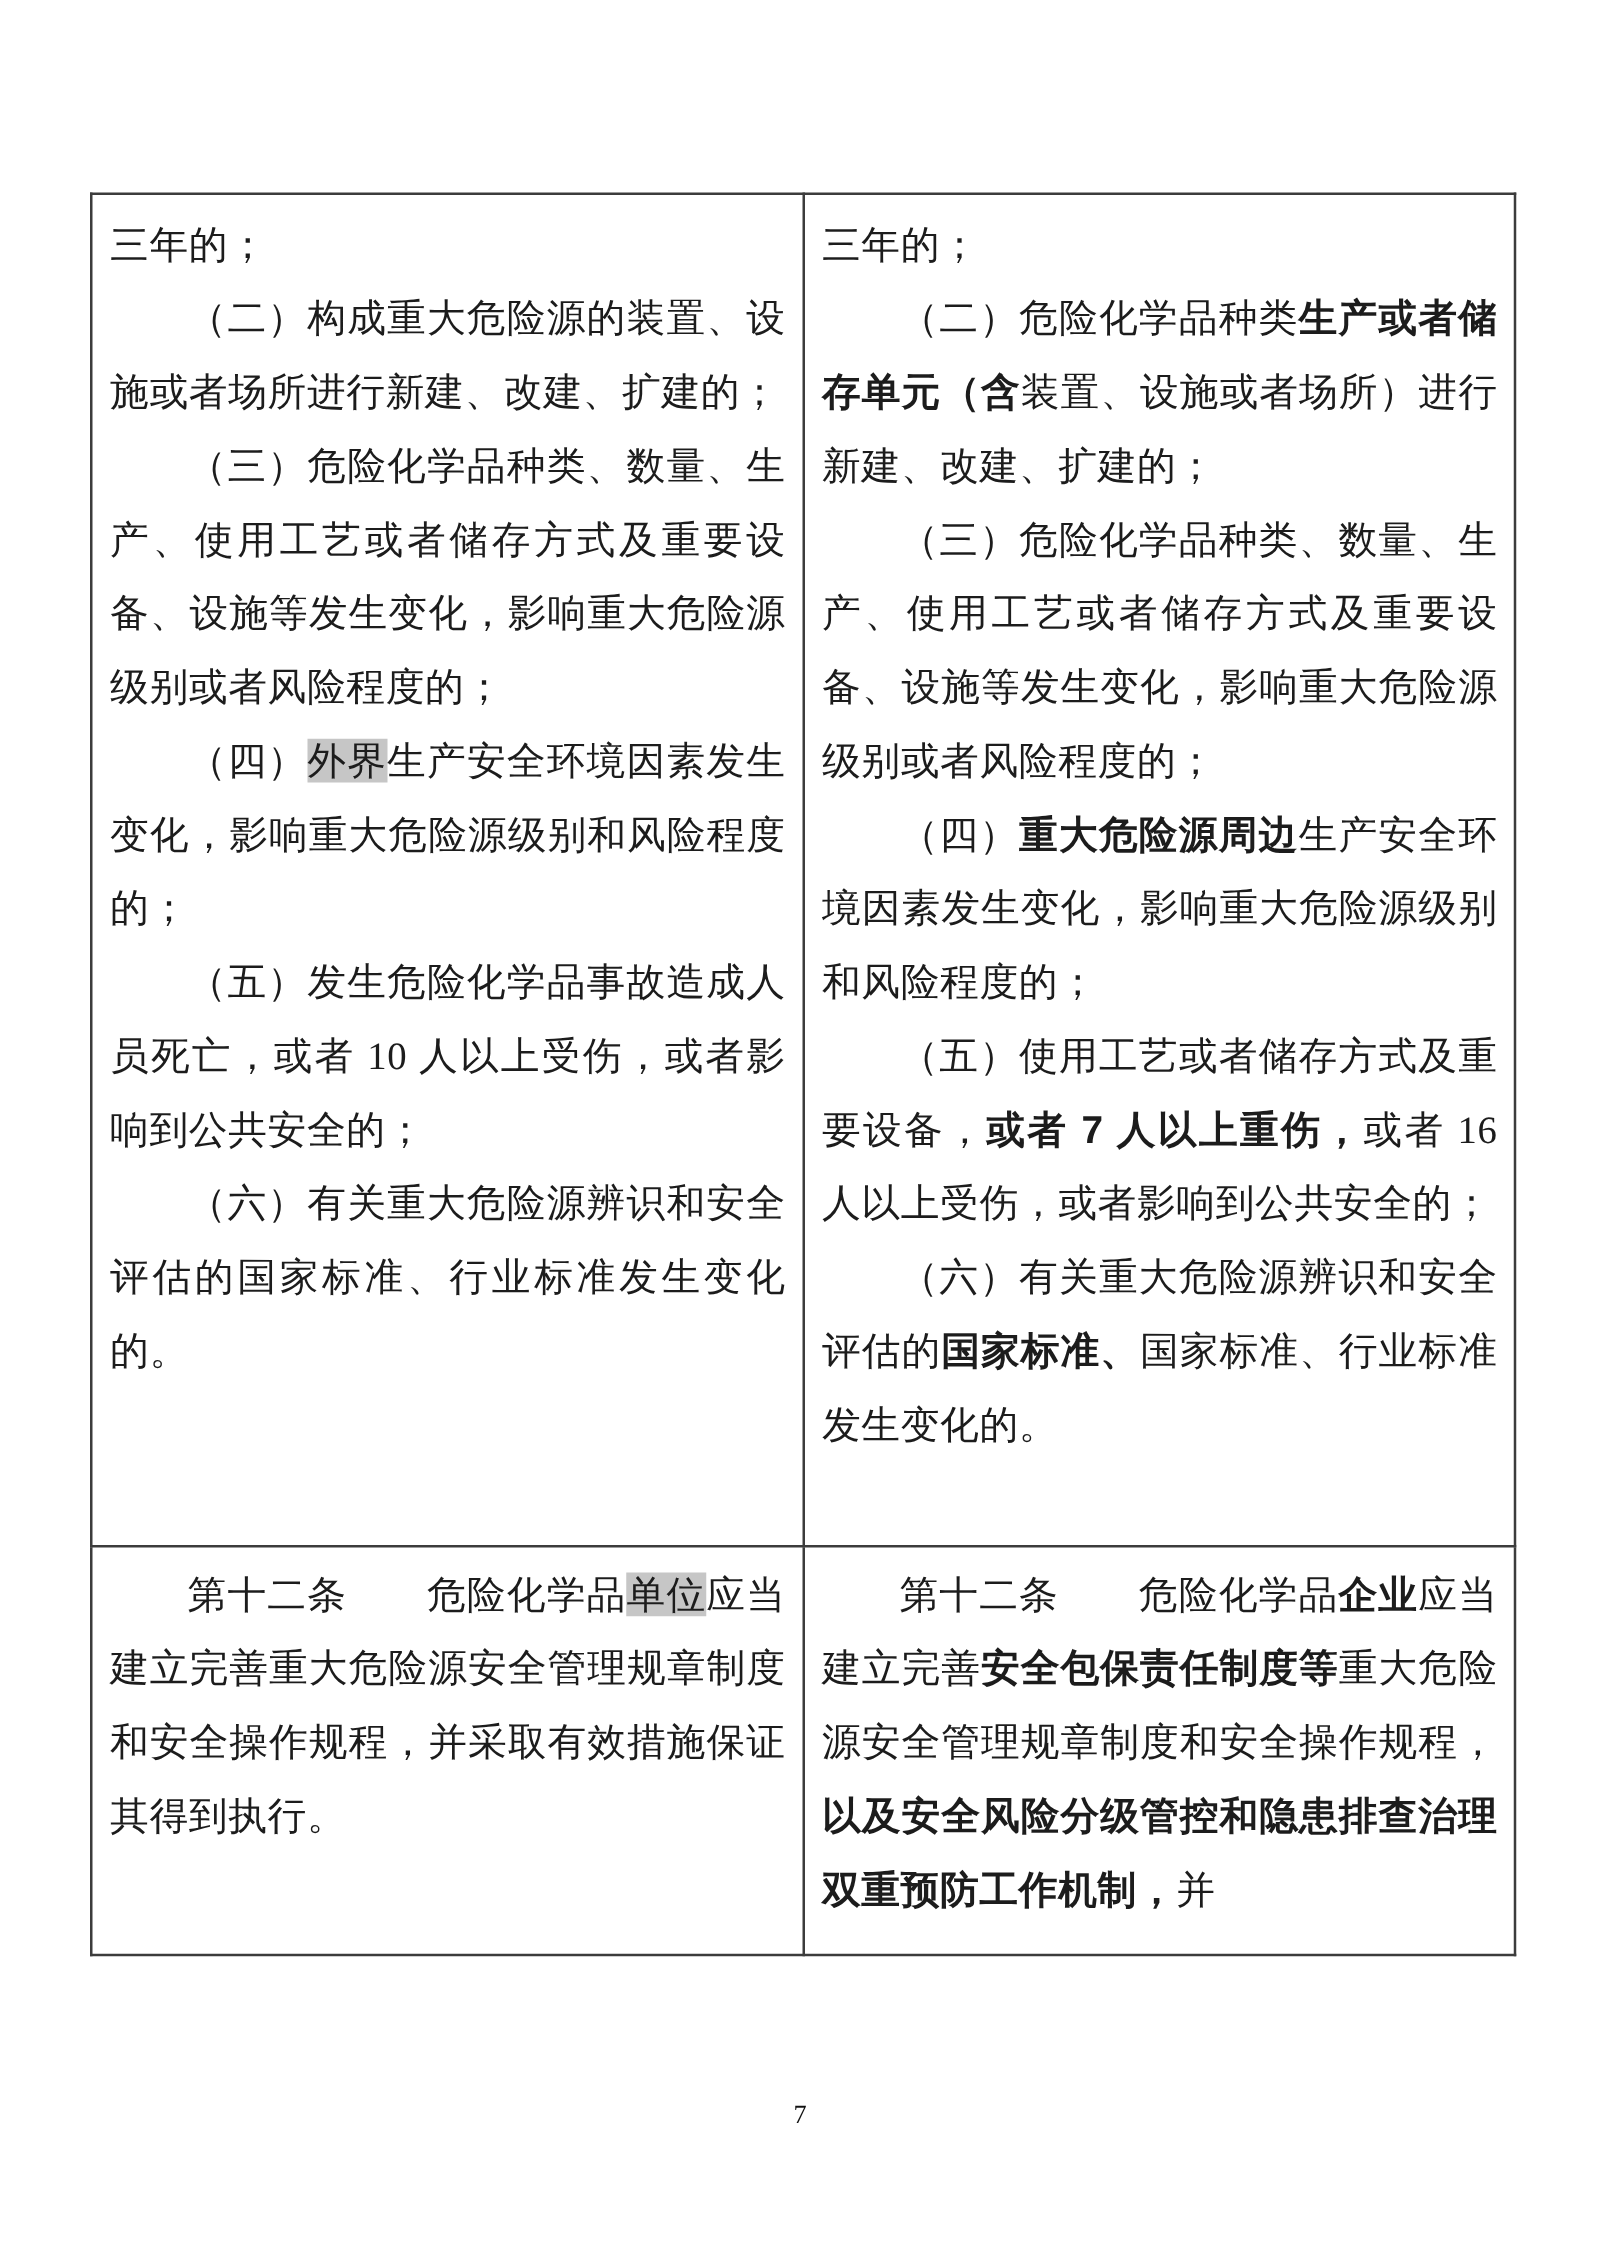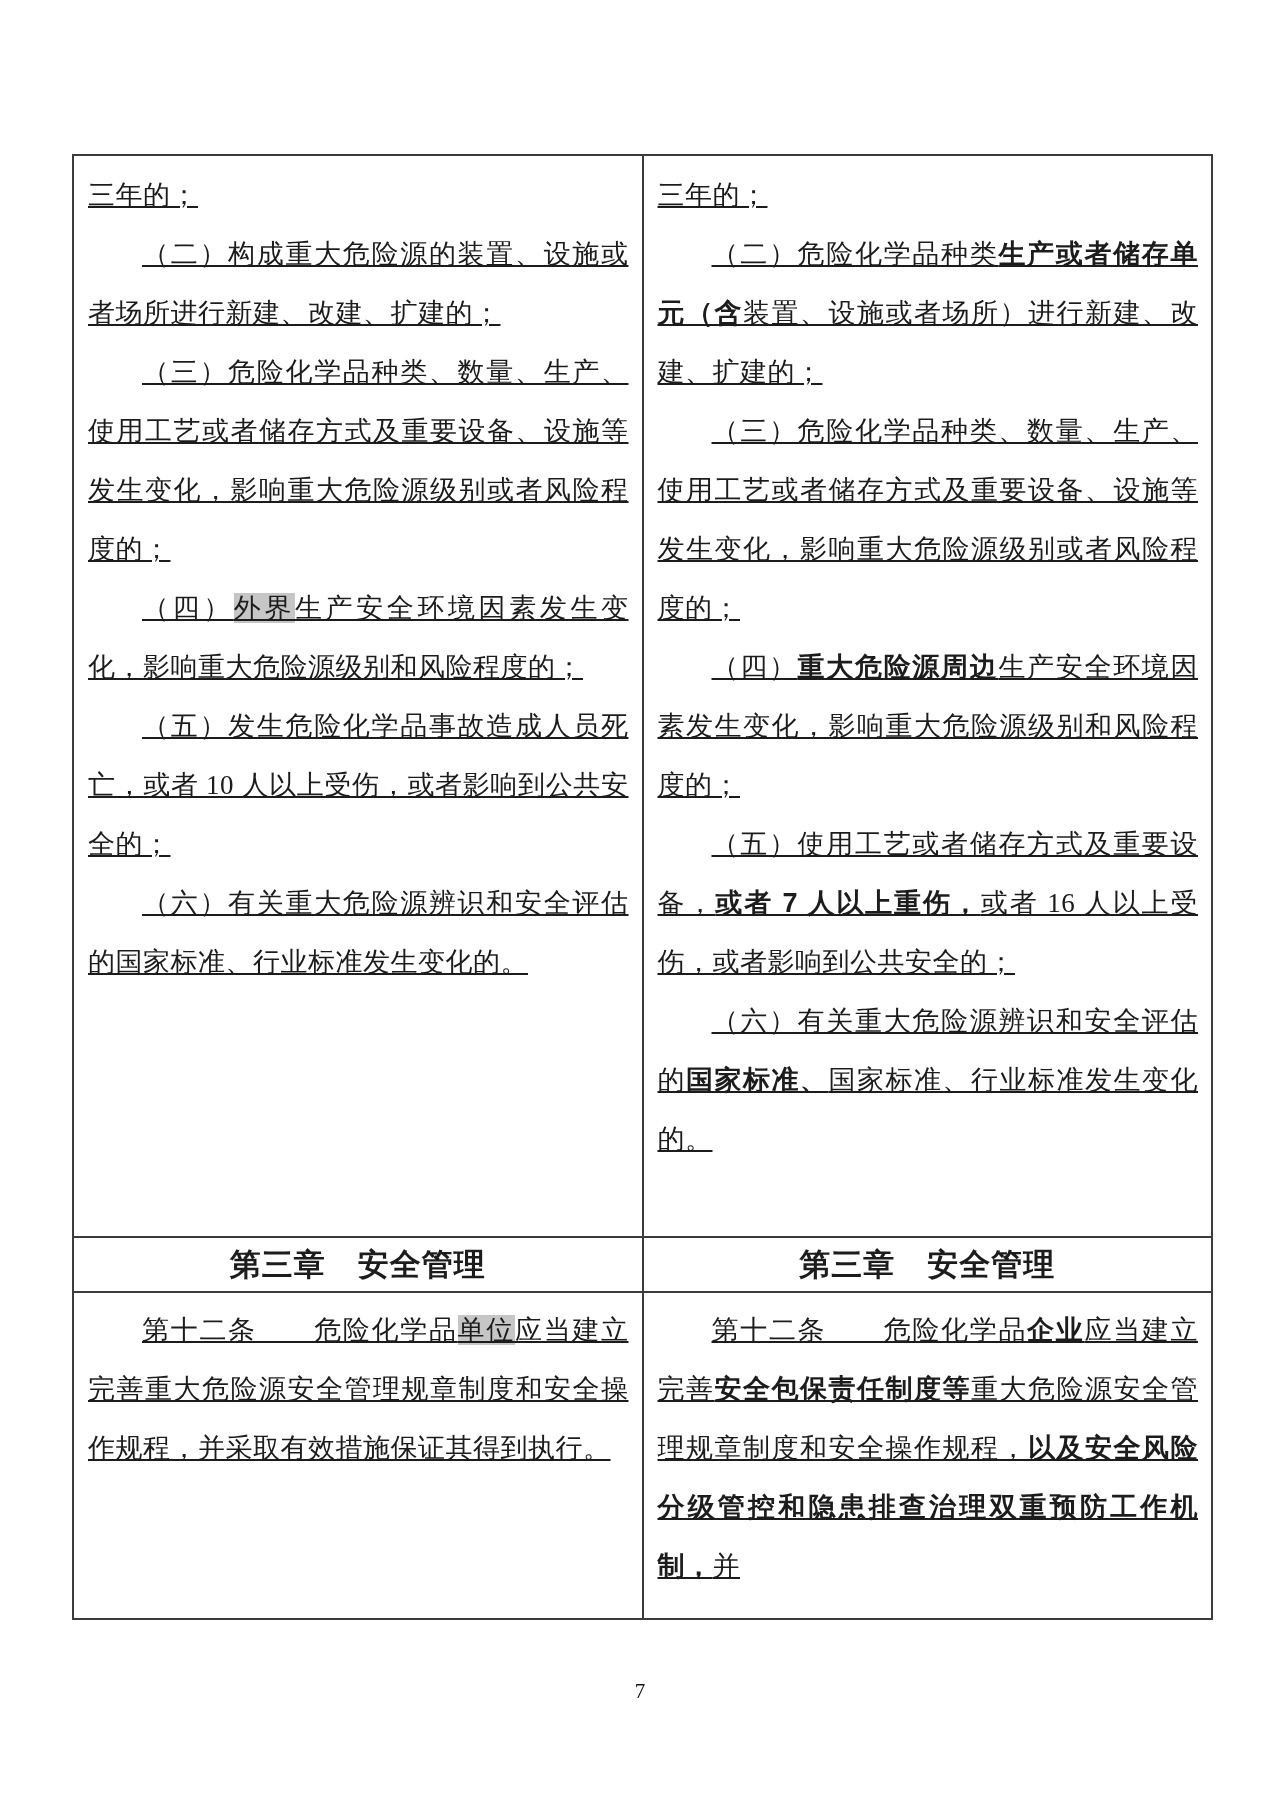--- a/index.html
+++ b/index.html
@@ -19,25 +19,24 @@
   }
   .doc-table td {
     border:2px solid #3c3c3c;
     vertical-align:top;
   }
   .content-row td { height:1082px; padding:10px 13px 12px 14px; }
   .article-row td { height:291px; padding:8px 13px 22px 14px; }
 
   .para {
     margin:0;
-    font-size:27px;
+    font-size:31px;
     line-height:59px;
     text-align:justify;
     letter-spacing:0.5px;
-    text-decoration:underline;
   }
   .indent { text-indent:2em; }
 
   .seg { }
   .seg-bold {
     font-weight:700;
     font-family:"Liberation Sans", sans-serif;
   }
   .seg-highlight { background:var(--hl-color); }
 
@@ -77,24 +76,20 @@
           </td>
         <td>
             <p class="para"><span class="seg">三年的；</span></p>
             <p class="para indent"><span class="seg">（二）危险化学品种类</span><span class="seg-bold">生产或者储存单元（含</span><span class="seg">装置、设施或者场所）进行新建、改建、扩建的；</span></p>
             <p class="para indent"><span class="seg">（三）危险化学品种类、数量、生产、使用工艺或者储存方式及重要设备、设施等发生变化，影响重大危险源级别或者风险程度的；</span></p>
             <p class="para indent"><span class="seg">（四）</span><span class="seg-bold">重大危险源周边</span><span class="seg">生产安全环境因素发生变化，影响重大危险源级别和风险程度的；</span></p>
             <p class="para indent"><span class="seg">（五）使用工艺或者储存方式及重要设备，</span><span class="seg-bold">或者 7 人以上重伤，</span><span class="seg">或者 16 人以上受伤，或者影响到公共安全的；</span></p>
             <p class="para indent"><span class="seg">（六）有关重大危险源辨识和安全评估的</span><span class="seg-bold">国家标准、</span><span class="seg">国家标准、行业标准发生变化的。</span></p>
           </td>
       </tr>
-      <tr class="chapter-row">
-        <td>第三章　安全管理</td>
-        <td>第三章　安全管理</td>
-      </tr>
       <tr class="article-row">
         <td>
             <p class="para indent"><span class="seg">第十二条　　危险化学品</span><span class="seg-highlight">单位</span><span class="seg">应当建立完善重大危险源安全管理规章制度和安全操作规程，并采取有效措施保证其得到执行。</span></p>
           </td>
         <td>
             <p class="para indent"><span class="seg">第十二条　　危险化学品</span><span class="seg-bold">企业</span><span class="seg">应当建立完善</span><span class="seg-bold">安全包保责任制度等</span><span class="seg">重大危险源安全管理规章制度和安全操作规程，</span><span class="seg-bold">以及安全风险分级管控和隐患排查治理双重预防工作机制，</span><span class="seg">并</span></p>
           </td>
       </tr>
     </tbody>
   </table>

